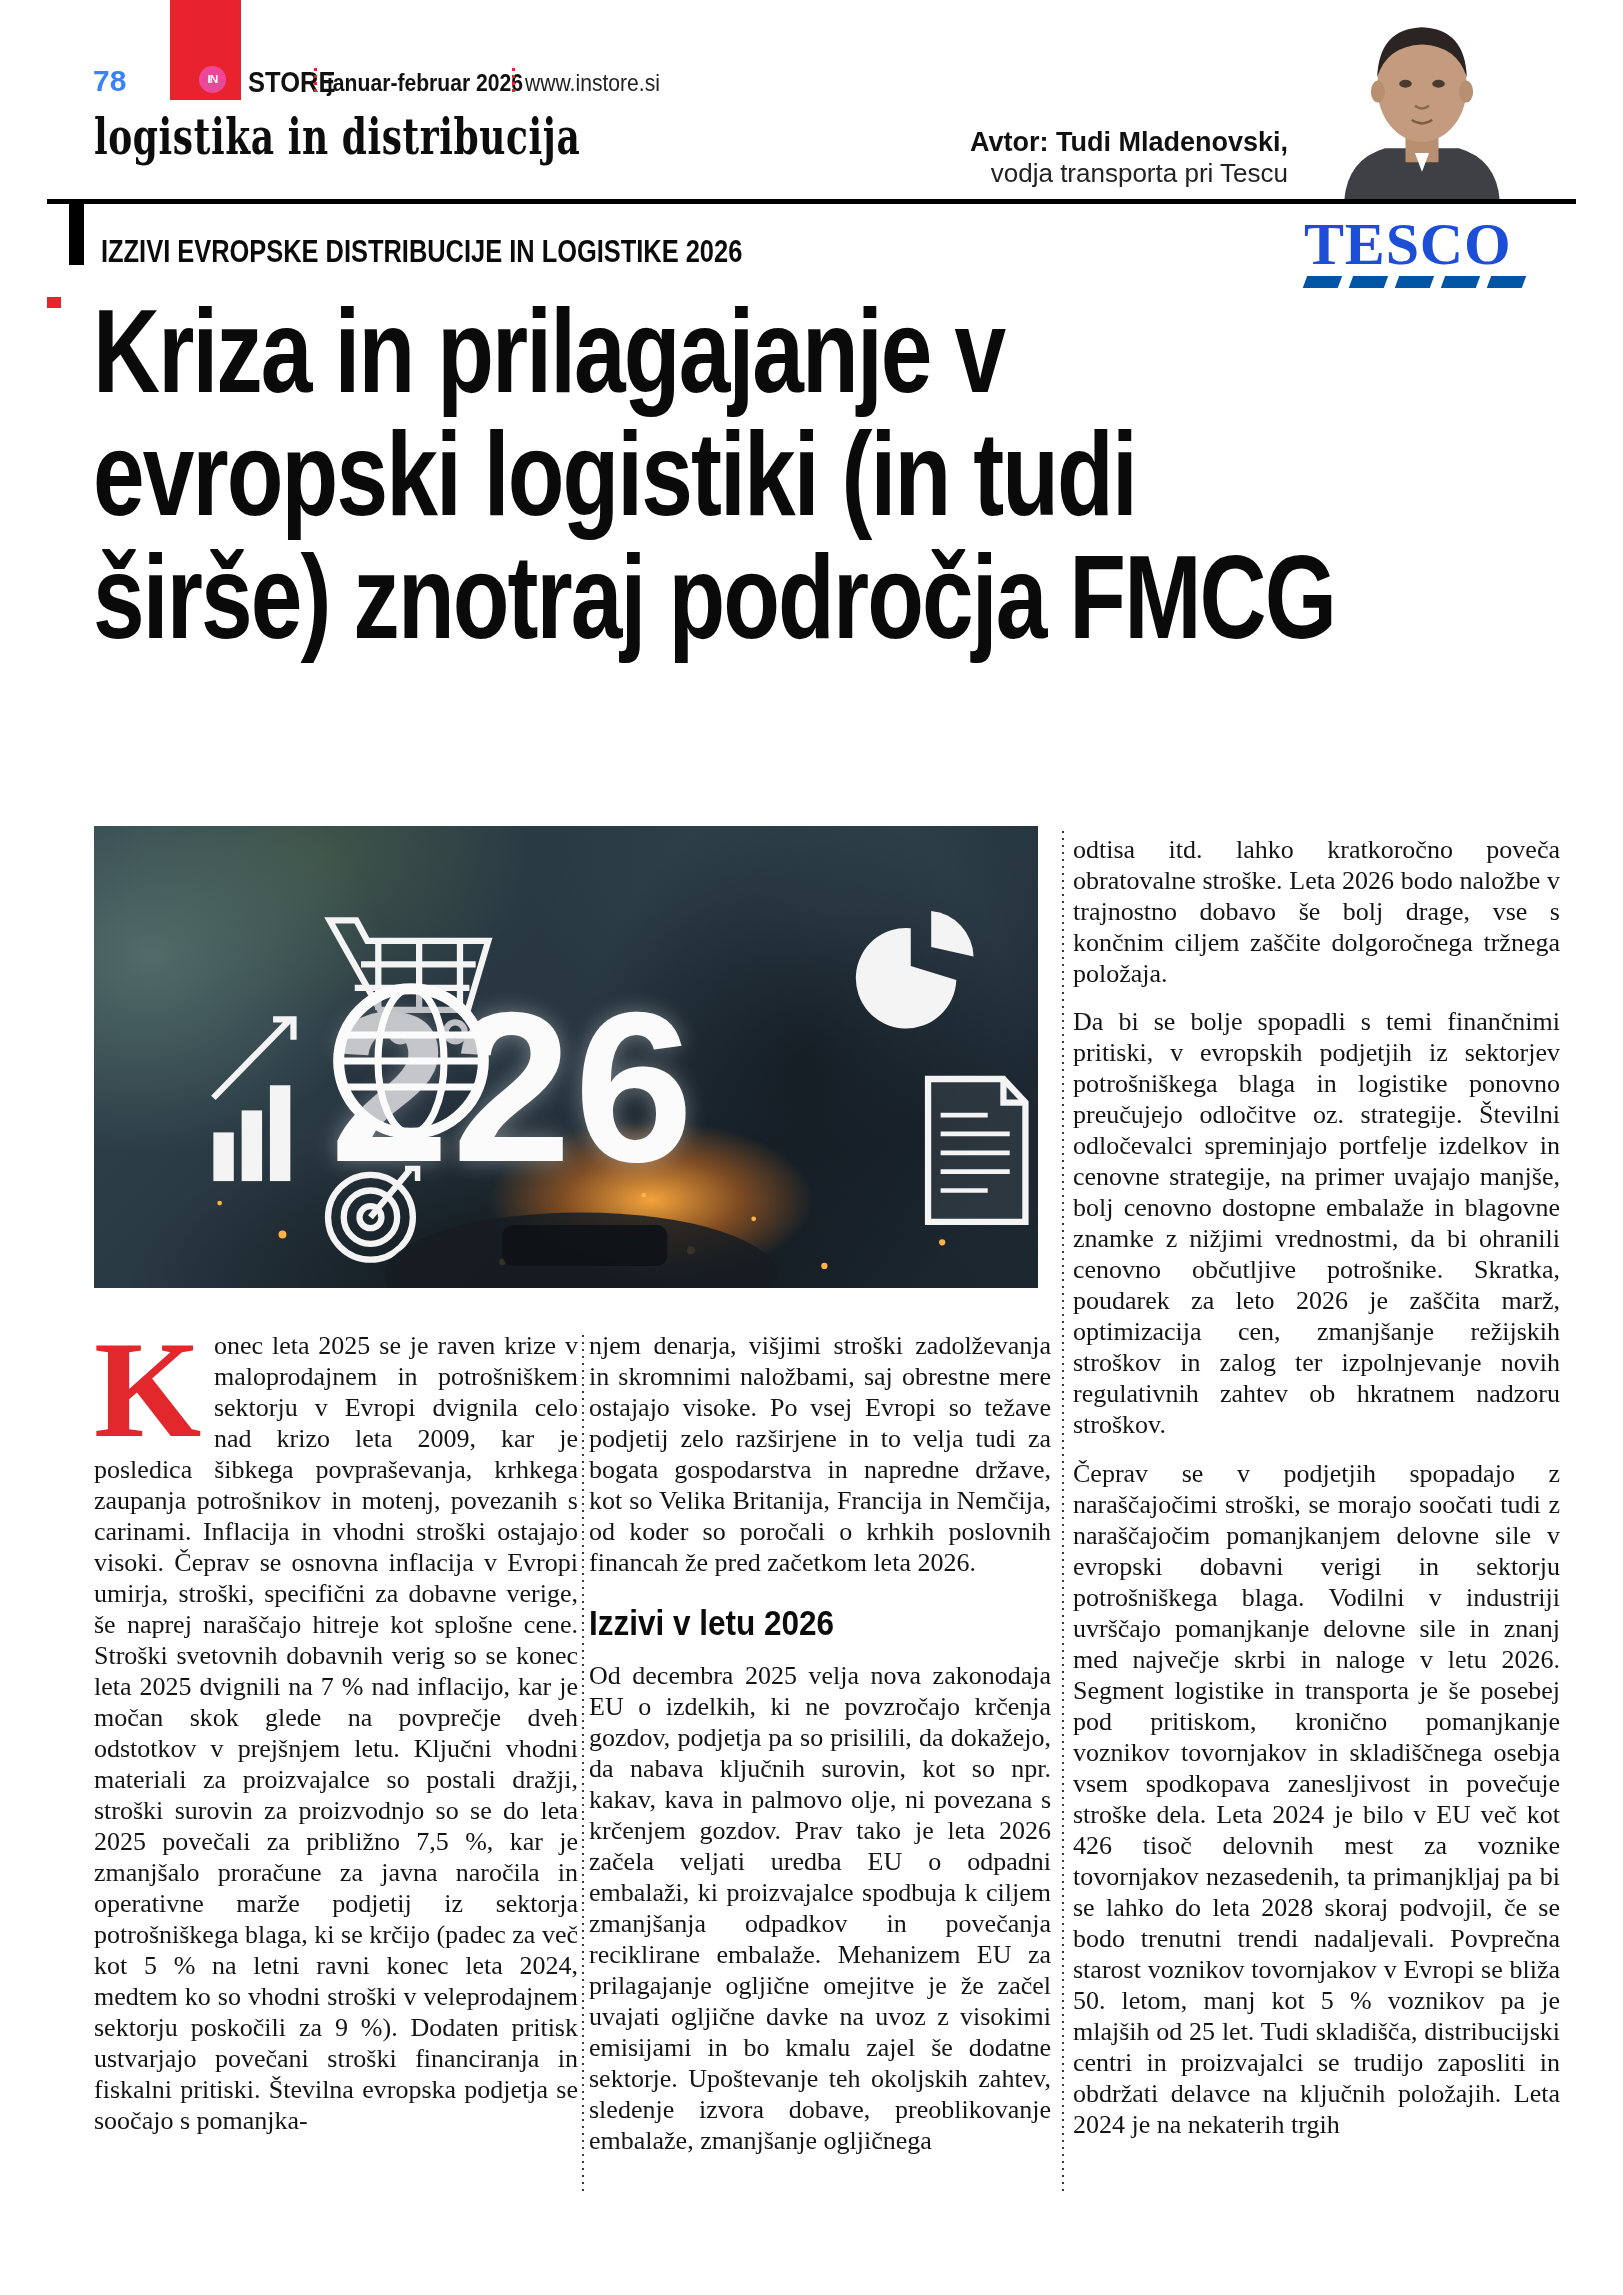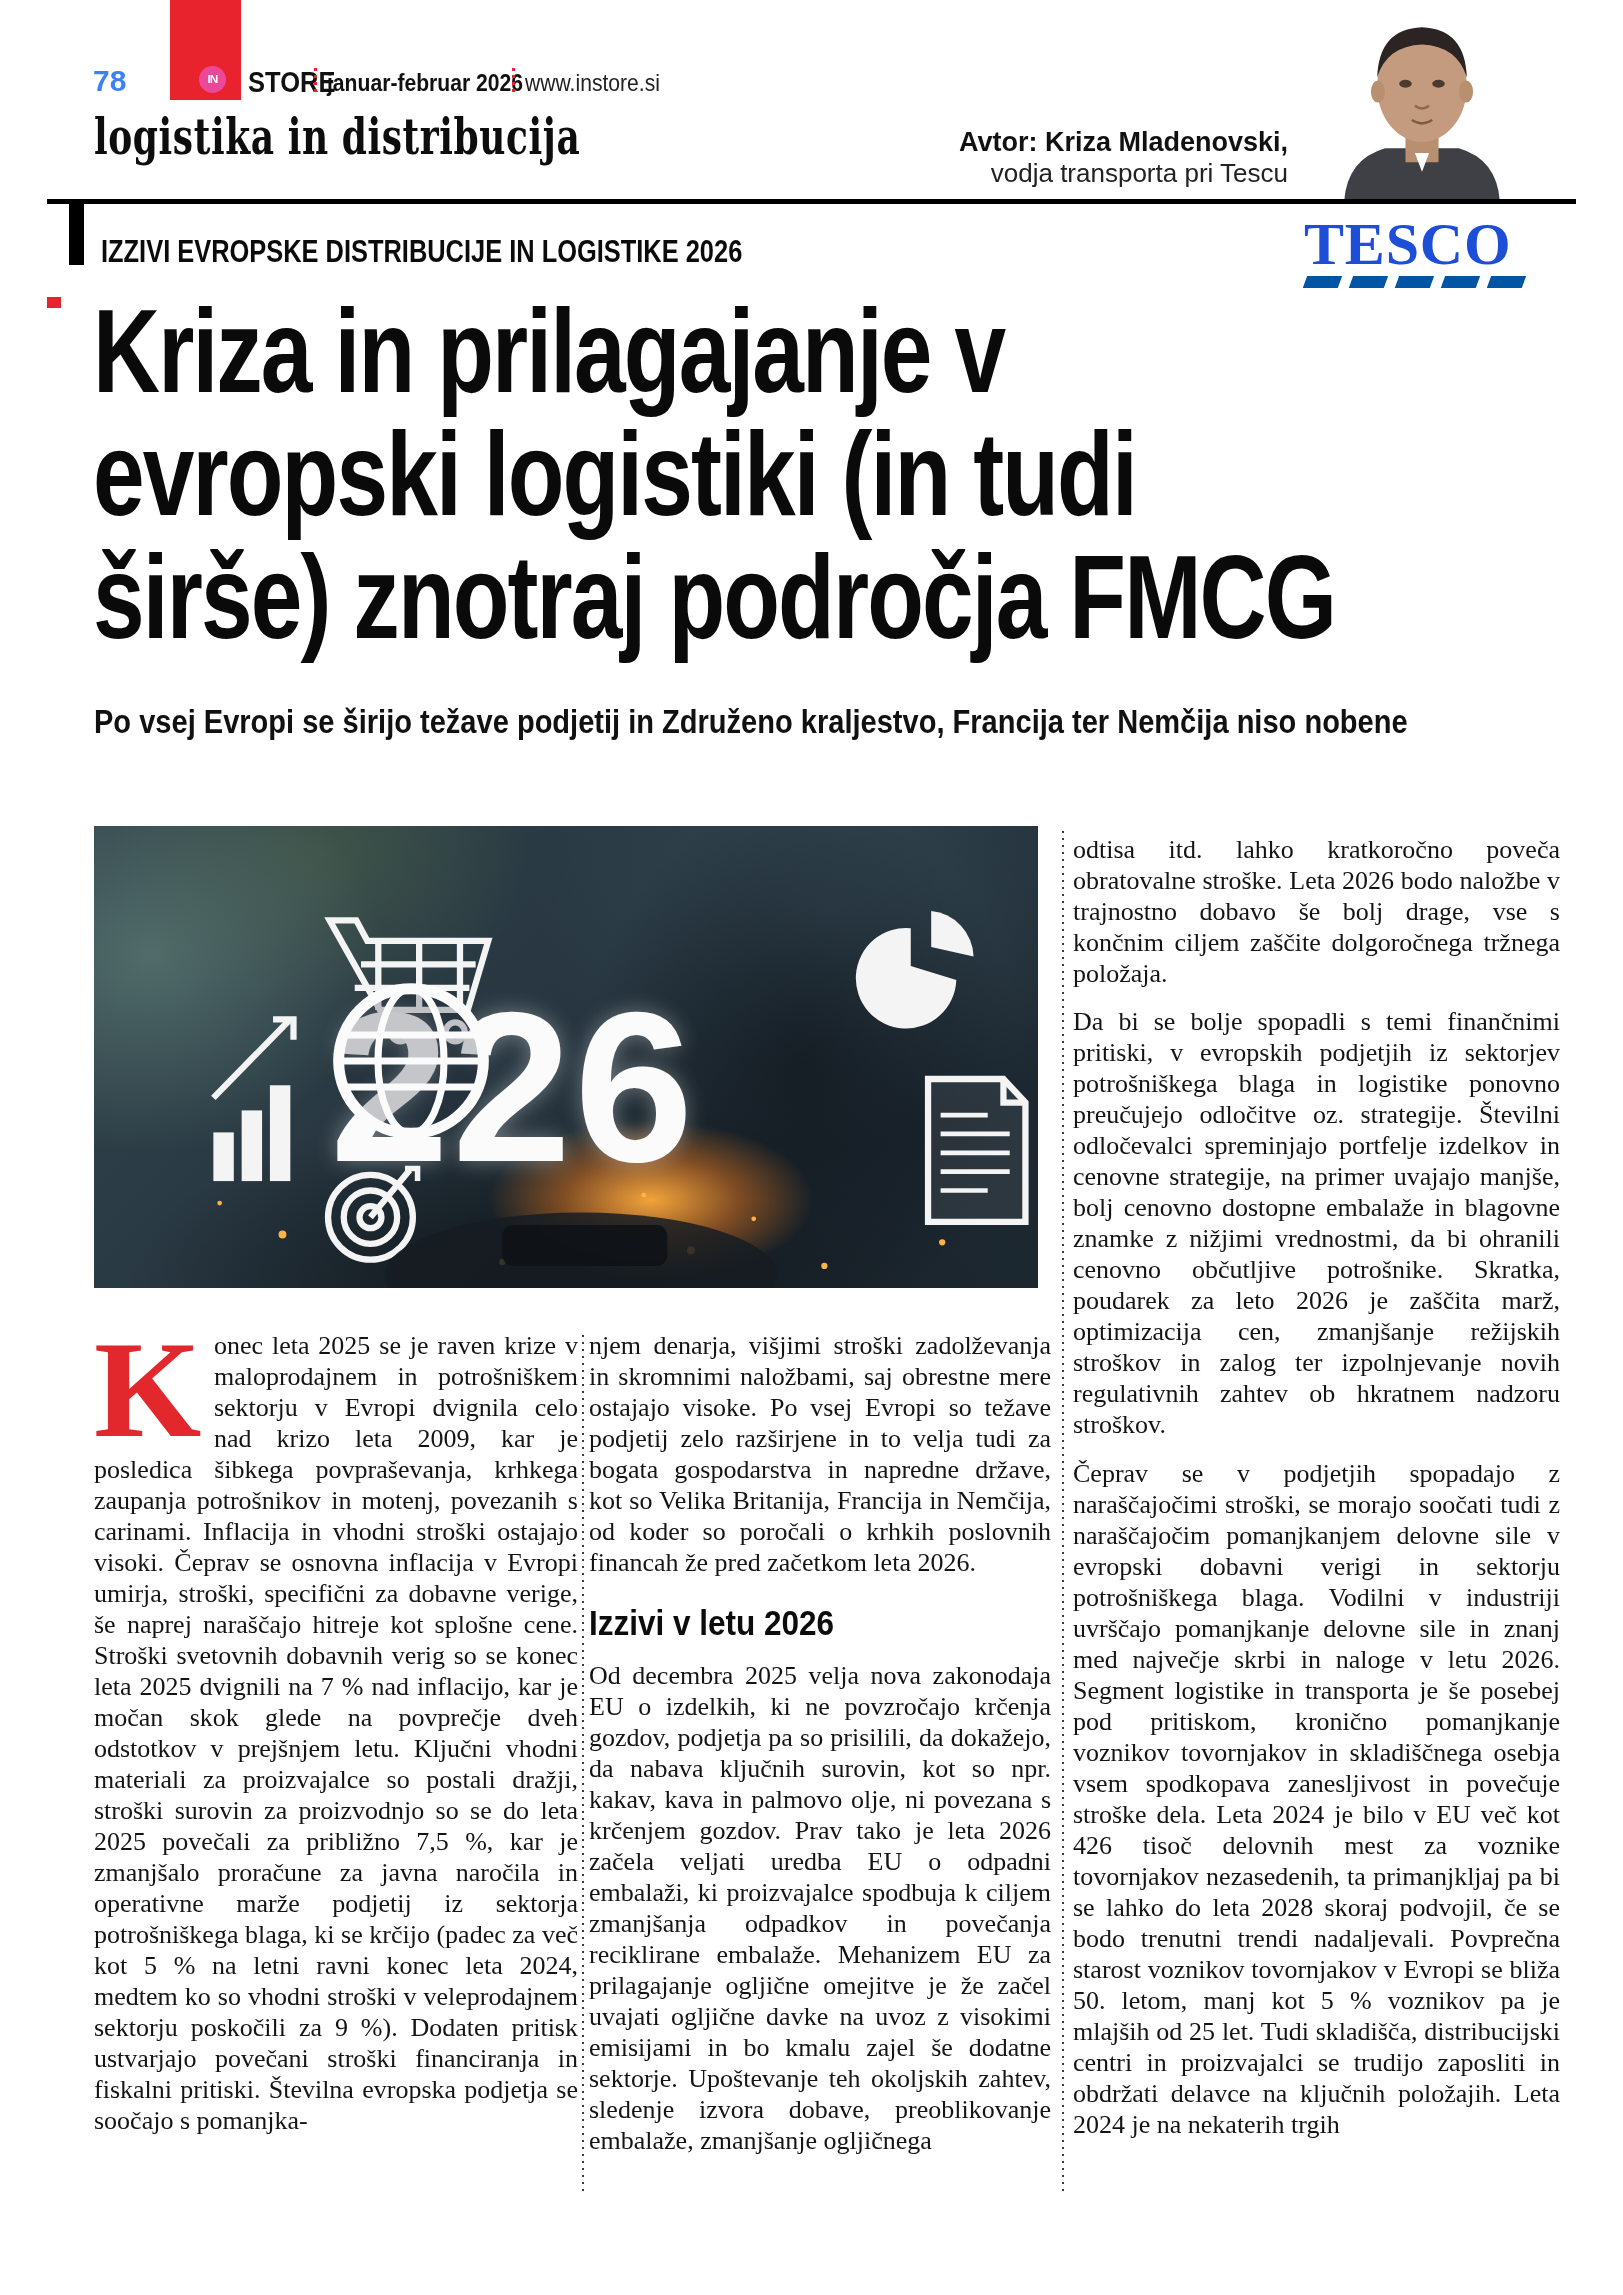--- a/index.html
+++ b/index.html
@@ -84,21 +84,21 @@
 </div>
 <div class="abs store"><span class="cond" style="transform:scaleX(.88);">STORE</span></div>
 <div class="abs mastsep" style="left:314px;"></div>
 <div class="abs issue"><span class="cond" style="transform:scaleX(.88);">januar-februar 2026</span></div>
 <div class="abs mastsep" style="left:512px;"></div>
 <div class="abs www"><span class="cond" style="transform:scaleX(.88);">www.instore.si</span></div>
 
 <div class="abs sectitle"><span class="cond" style="transform:scaleX(.72);">logistika  in distribucija</span></div>
 
 <div class="abs authorblock">
-  <div class="authorname">Avtor: Kriza Mladenovski,</div>
+  <div class="authorname">Avtor: Tudi Mladenovski,</div>
   <div class="authorrole">vodja transporta pri Tescu</div>
 </div>
 
 <div class="abs authorphoto">
   <svg width="250" height="196" viewBox="0 0 318 249">
     <rect x="0" y="0" width="318" height="249" fill="#ffffff"></rect>
     <path d="M60 249 Q64 196 112 182 L206 182 Q254 196 258 249 Z" fill="#3f4045"></path>
     <path d="M138 160 h42 v40 h-42 z" fill="#b8906f"></path>
     <path d="M150 188 l9 24 9 -24 z" fill="#ffffff"></path>
     <ellipse cx="159" cy="104" rx="57" ry="70" fill="#c49b7e"></ellipse>
@@ -127,21 +127,20 @@
 <div class="abs kicker"><span class="cond" style="transform:scaleX(.82);">IZZIVI EVROPSKE DISTRIBUCIJE IN LOGISTIKE 2026</span></div>
 <div class="abs redmark"></div>
 
 <div class="abs headline">
   <div><span class="cond">Kriza in prilagajanje v</span></div>
   <div><span class="cond">evropski logistiki (in tudi</span></div>
   <div><span class="cond">širše) znotraj področja FMCG</span></div>
 </div>
 
 <div class="abs lead">
-  <div><span class="cond">Po vsej Evropi se širijo težave podjetij in Združeno kraljestvo, Francija ter Nemčija niso nobene</span></div>
 </div>
 
 <div class="abs hero">
   <div class="silhouette"></div>
   <div class="glow"></div>
   <svg width="944" height="462" viewBox="0 0 1202 588">
 
     <g stroke="#f4f4f4" stroke-width="8" fill="none">
       <path d="M300 120 h34 l14 26 h154 l-26 88 h-112 z"></path>
       <path d="M362 146 v88 M414 146 v88 M466 146 v88 M340 176 h146 M332 206 h146"></path>

